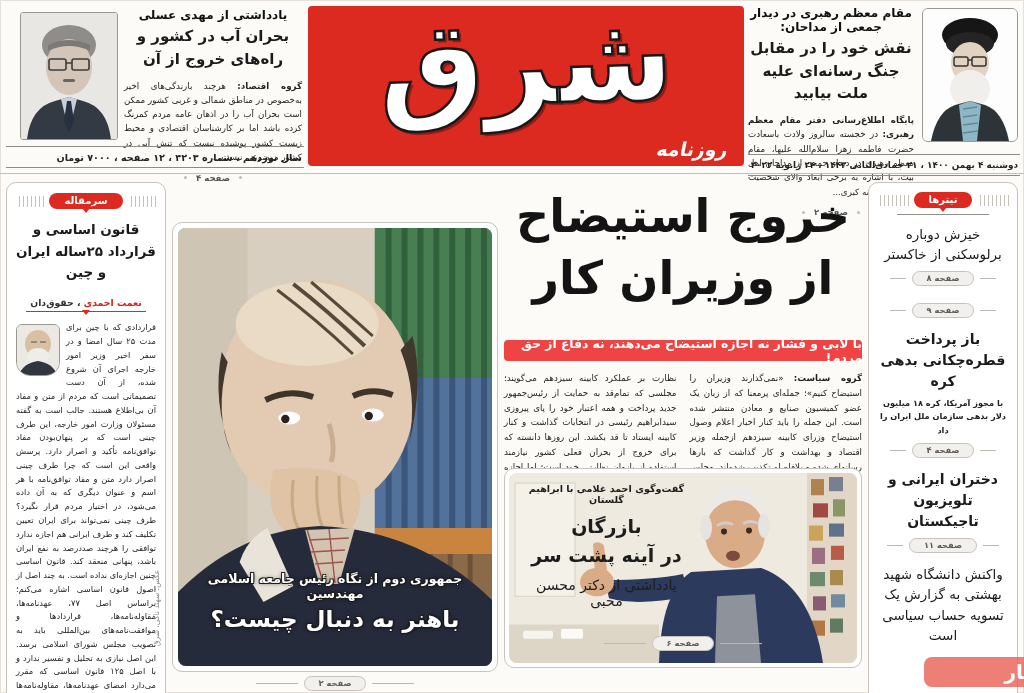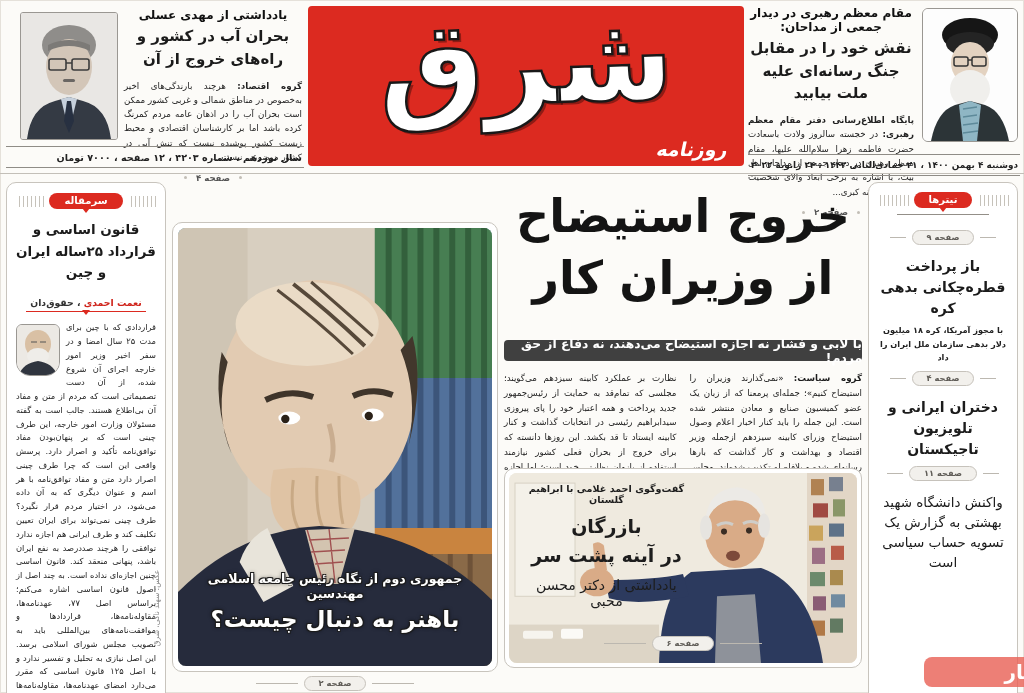--- a/index.html
+++ b/index.html
@@ -73,21 +73,21 @@
   .bah-kicker{font-size:12.5px;font-weight:bold;}
   .bah-headline{font-size:23px;font-weight:bold;margin-top:5px;}
   .bah-pagerow{left:172px;top:676px;width:326px;}
   .photo-credit{position:absolute;left:152px;top:662px;transform:rotate(-90deg);transform-origin:0 0;
                 font-size:7.5px;color:#888;white-space:nowrap;width:108px;text-align:center;}
 
   
   .lead-sec{left:504px;top:180px;width:358px;height:286px;}
   .lead-headline{font-size:46px;font-weight:bold;text-align:center;line-height:1.34;margin-top:6px;
                  letter-spacing:-1px;color:#141414;}
-  .red-bar{background:#404040;color:#fff;border-radius:4px;height:21px;display:flex;align-items:center;
+  .red-bar{background:#ef4444;color:#fff;border-radius:4px;height:21px;display:flex;align-items:center;
            justify-content:center;font-size:12.3px;font-weight:bold;margin-top:11px;}
   .lead-cols{display:grid;grid-template-columns:1fr 1fr;gap:13px;margin-top:10px;}
   .lead-cols p{margin:0;font-size:8.7px;line-height:1.7;text-align:justify;}
   .read-more{font-size:10px;font-weight:bold;text-align:center;margin-top:7px;}
 
   
   .golestan{left:504px;top:468px;width:358px;height:200px;padding:4px;box-sizing:border-box;}
   .gol-photo{position:relative;width:100%;height:100%;border-radius:8px;overflow:hidden;background:#efeadf;}
   .gol-photo svg{display:block;width:100%;height:100%;}
   .gol-text{position:absolute;left:4%;top:10px;width:48%;text-align:center;color:#1d1d1d;}
@@ -321,20 +321,28 @@
 
   <aside class="abs box sidebar">
     <div class="pill-row">
       <span class="ticks"></span>
       <span class="red-pill">تیترها</span>
       <span class="ticks"></span>
     </div>
 
     <div class="sb-divider"></div>
 
+    <div class="sb-item">
+      <div class="sb-title light">خیزش دوباره برلوسکنی از خاکستر</div>
+      <div class="pagerow sm">
+        <span class="line"></span>
+        <span class="pagepill">صفحه ۸</span>
+        <span class="line"></span>
+      </div>
+    </div>
 
     <div class="sb-item">
       <div class="pagerow sm">
         <span class="line"></span>
         <span class="pagepill">صفحه ۹</span>
         <span class="line"></span>
       </div>
     </div>
 
     <div class="sb-item">

